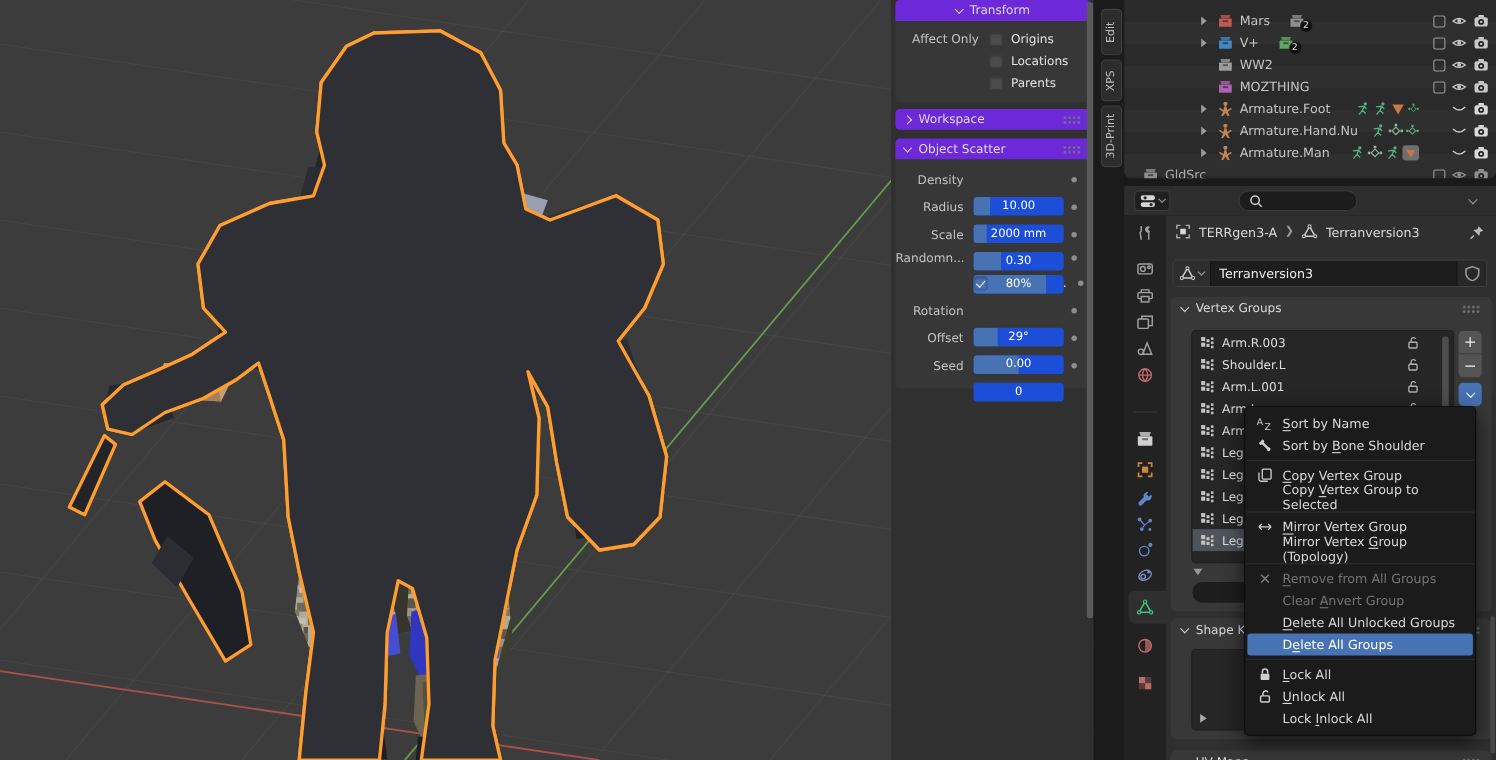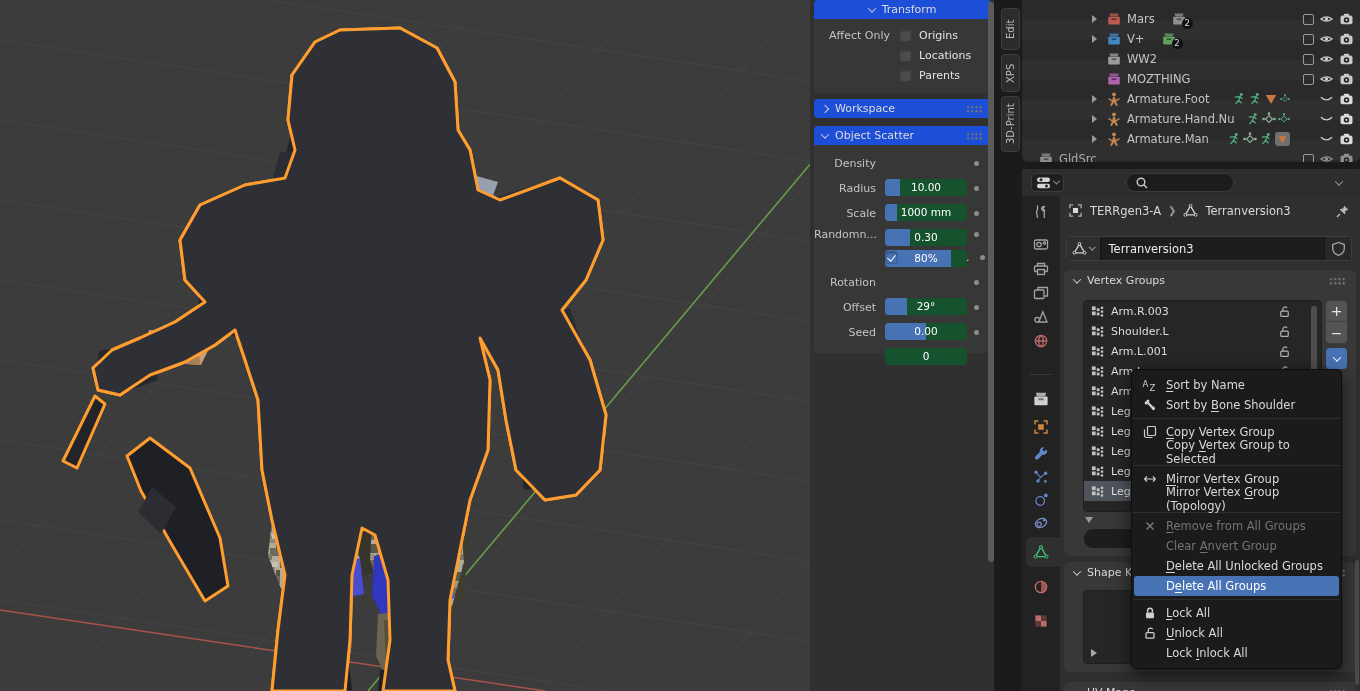--- a/index.html
+++ b/index.html
@@ -6,30 +6,30 @@
   html,body { background:#141414; }
   body { font-family:"DejaVu Sans", sans-serif; }
   #app { position:relative; width:1360px; height:691px; overflow:hidden; background:#1a1a1a; color:#c8c8c8; font-size:11px; }
   .abs { position:absolute; }
 
   
   #viewport { left:0; top:0; width:1002px; height:691px; background:#3c3c3c; overflow:hidden; }
 
   
   #npanel { left:810px; top:0; width:184px; height:691px; background:#303030; overflow:hidden; padding:0 3px 0 4px; }
-  .panel-hdr { display:flex; align-items:center; gap:7px; height:19px; background:#1d4ed8; border-radius:4px 4px 0 0; padding:0 8px; color:#dcdcdc; font-size:11px; }
+  .panel-hdr { display:flex; align-items:center; gap:7px; height:19px; background:#6d28d9; border-radius:4px 4px 0 0; padding:0 8px; color:#dcdcdc; font-size:11px; }
   .panel-hdr.closed { border-radius:4px; }
   .panel-body { background:#373737; border-radius:0 0 4px 4px; padding:6px 0 8px 0; }
   .chv { display:inline-block; width:6px; height:6px; border-right:1.5px solid #cfcfcf; border-bottom:1.5px solid #cfcfcf; }
   .chv.down { transform:rotate(45deg) translate(-1px,-1px); }
   .chv.right { transform:rotate(-45deg); }
   .grip { width:17px; height:8px; margin-left:auto; background-image:radial-gradient(circle,#757575 1px, transparent 1.3px); background-size:4.2px 4.2px; }
   .prow { display:flex; align-items:center; height:25px; padding-right:6px; }
   .plabel { width:62px; text-align:right; margin-right:9px; color:#c3c3c3; white-space:nowrap; overflow:hidden; flex:none; }
-  .slider { position:relative; width:82px; height:17px; background:#14532d; border-radius:3.5px; overflow:hidden; flex:none; cursor:ew-resize;margin-top:48px; }
+  .slider { position:relative; width:82px; height:17px; background:#1d4ed8; border-radius:3.5px; overflow:hidden; flex:none; cursor:ew-resize;margin-top:48px; }
   .slider .fill { position:absolute; left:0; top:0; bottom:0; background:#4772b3; }
   .slider .sval { position:relative; display:block; text-align:center; line-height:17px; color:#fff; font-size:10.5px; }
   .dot { width:5px; height:5px; border-radius:50%; background:#8d8d8d; margin-left:7px; flex:none; }
   .cbx { width:13px; height:13px; border-radius:3px; background:#4c4c4c; border:1px solid #3a3a3a; box-shadow:inset 0 1px 2px rgba(0,0,0,.35); flex:none; }
   .cbx.checked { background:#4772b3; border-color:#3a5f96; position:relative; }
   .cbx.checked::after { content:""; position:absolute; left:3.2px; top:1px; width:4px; height:7px; border-right:1.7px solid #fff; border-bottom:1.7px solid #fff; transform:rotate(40deg); }
   .cbx-label { margin-left:7px; color:#e2e2e2; }
   #np-scroll { position:absolute; right:0px; top:2px; width:6px; height:560px; background:#5a5a5a; border-radius:3px; }
 
   
@@ -469,21 +469,21 @@
           <span class="slider">
               <span class="fill" style="width:18%"></span>
               <span class="sval">10.00</span>
             </span>
           <span class="dot"></span>
         </div>
         <div class="prow">
           <span class="plabel">Radius</span>
           <span class="slider">
               <span class="fill" style="width:15%"></span>
-              <span class="sval">1000 mm</span>
+              <span class="sval">2000 mm</span>
             </span>
           <span class="dot"></span>
         </div>
         <div class="prow" style="margin-top:2px; height:21px">
           <span class="plabel">Scale</span>
           <span class="slider">
               <span class="fill" style="width:30%"></span>
               <span class="sval">0.30</span>
             </span>
           <span class="dot"></span>

